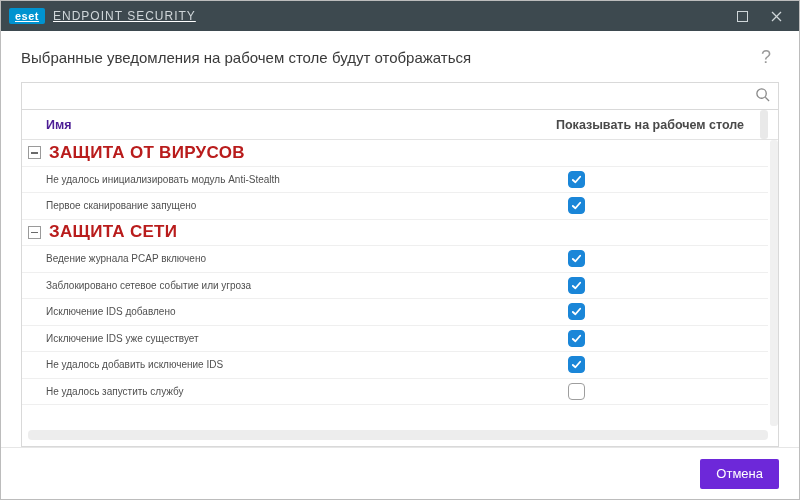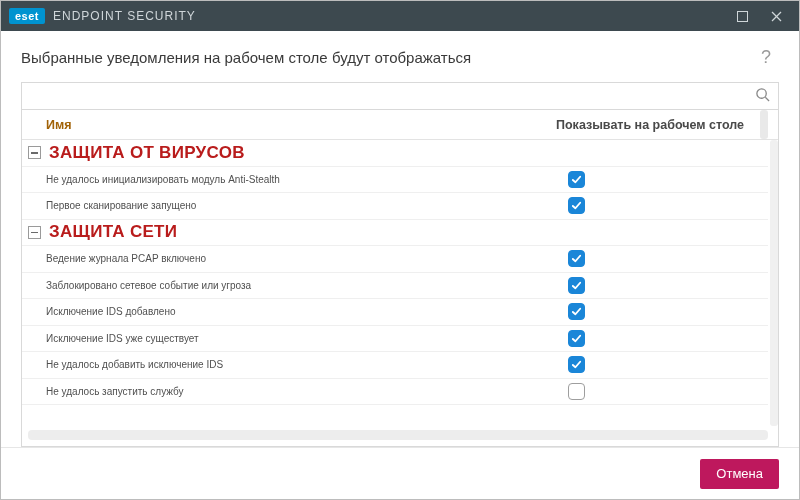--- a/index.html
+++ b/index.html
@@ -16,20 +16,21 @@
     flex-direction: column;
   }
   
   .titlebar {
     height: 30px;
     background: #3d494f;
     color: #fff;
     display: flex;
     align-items: center;
     padding: 0 6px 0 8px;
+    text-decoration: underline;
   }
   .brand-badge {
     background: #0093d0;
     color: #fff;
     font-weight: bold;
     font-size: 11px;
     letter-spacing: 0.5px;
     padding: 2px 6px;
     border-radius: 2px;
     margin-right: 8px;
@@ -106,21 +107,21 @@
     align-items: center;
     height: 30px;
     border-bottom: 1px solid #e3e3e3;
     background: #fff;
     padding-right: 10px;
   }
   .th-name {
     flex: 1;
     padding-left: 24px;
     font-weight: 600;
-    color: #a16207;
+    color: #4c1d95;
     font-size: 12.5px;
   }
   .th-show {
     width: 200px;
     font-weight: 600;
     color: #494949;
     font-size: 12.5px;
     text-align: left;
   }
   .vscroll-gutter {
@@ -224,21 +225,21 @@
     font-size: 13px;
     color: #fff;
     display: flex;
     align-items: center;
     justify-content: center;
     padding: 0 16px;
     cursor: pointer;
     border: none;
   }
   .btn-primary { background: #2f9fd0; }
-  .btn-secondary { background: #be185d; }
+  .btn-secondary { background: #6d28d9; }
   .vtrack {
     position: absolute;
     right: 0;
     top: 0;
     bottom: 0;
     width: 8px;
     background: #f0f0f0;
     border-radius: 3px;
   }
 </style>

